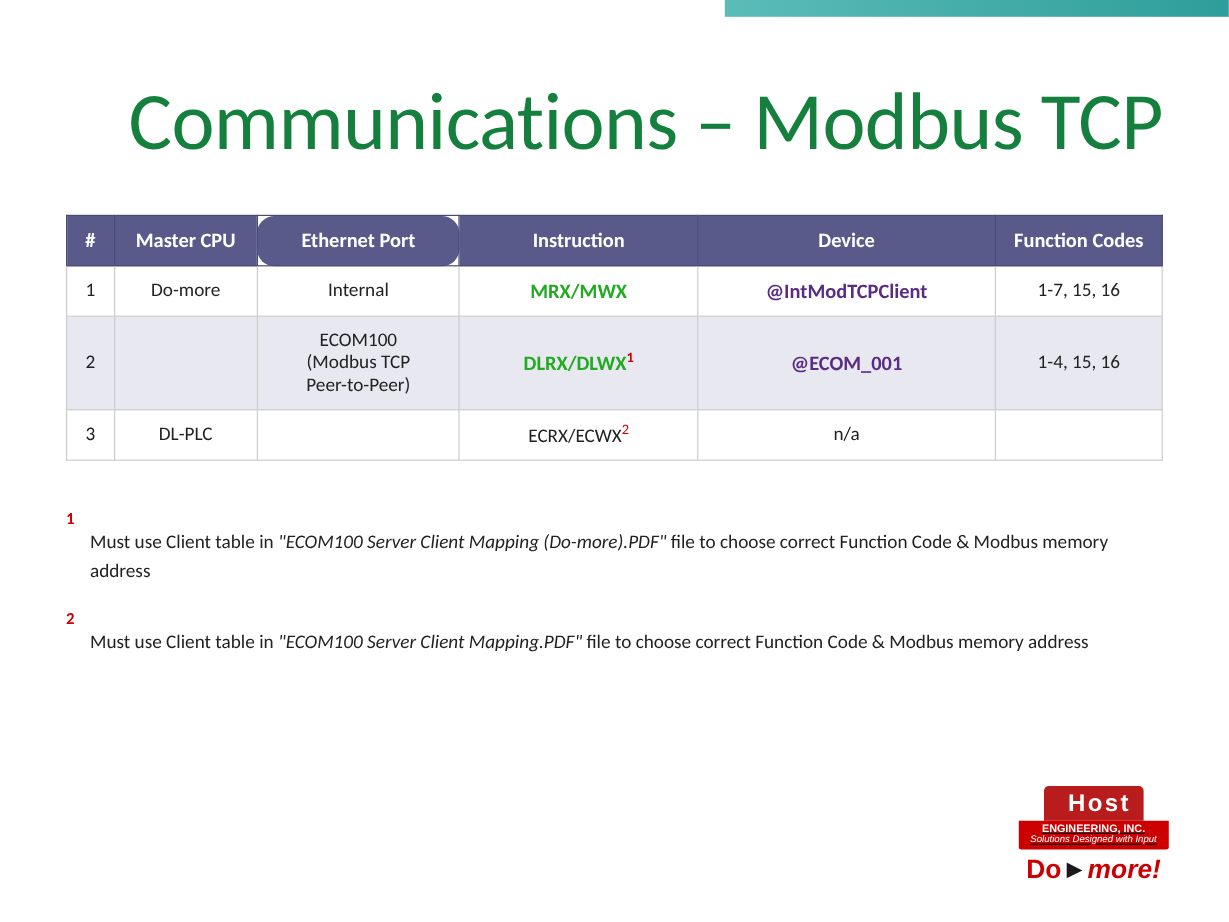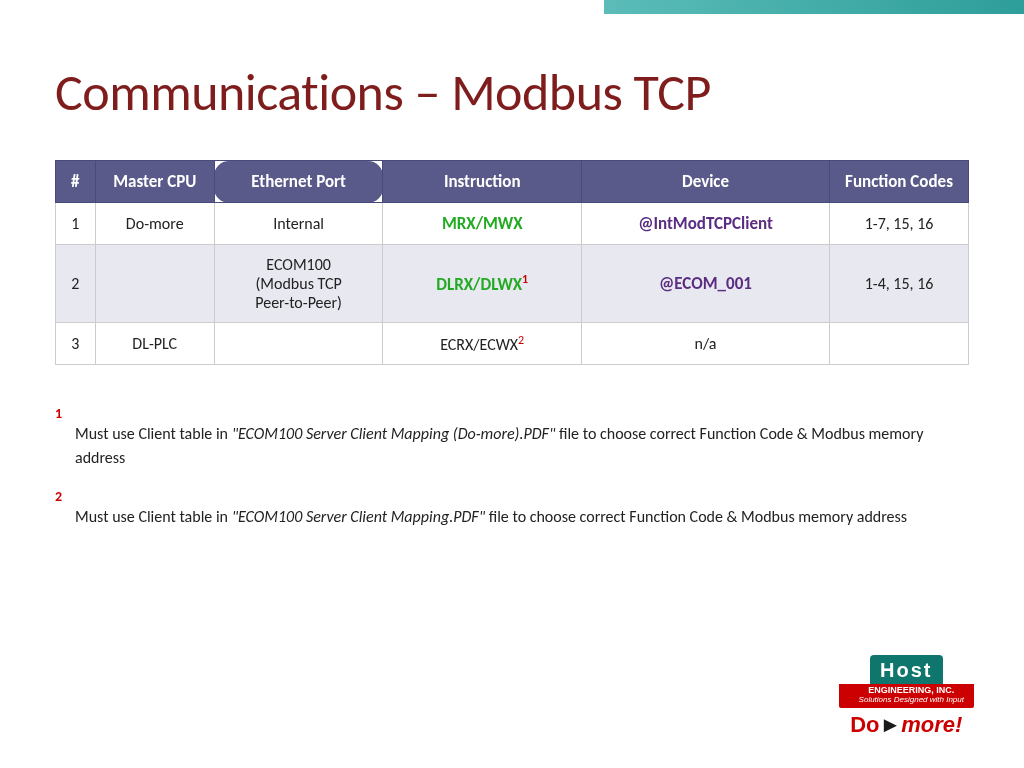--- a/index.html
+++ b/index.html
@@ -23,25 +23,26 @@
       background: linear-gradient(to right, #5bbcb8, #2e9e9a);
     }
 
     .page-container {
       padding: 60px 55px 30px 55px;
       height: 100%;
       position: relative;
     }
 
     .page-title {
-      font-size: 52px;
+      font-size: 68px;
       font-weight: 300;
-      color: #7f1d1d;
+      color: #15803d;
       margin-bottom: 36px;
       letter-spacing: -0.5px;
+      text-align: right;
     }
 
     
     .data-table {
       width: 100%;
       border-collapse: collapse;
       margin-bottom: 40px;
     }
 
     .data-table th {
@@ -219,24 +220,24 @@
     <div class="footnote-item">
       <span class="footnote-number">2</span>
       <span class="footnote-text">
         Must use Client table in <em>"ECOM100 Server Client Mapping.PDF"</em> file to choose correct Function Code &amp; Modbus memory address
       </span>
     </div>
 
   </div>
 
   <div class="logo-area">
-    <div style="background:#0f766e; padding: 4px 10px 2px 10px; border-radius: 4px 4px 0 0;">
+    <div style="background:#b91c1c; padding: 4px 10px 2px 20px; border-radius: 4px 4px 0 0;">
       <span style="color:white; font-size:20px; font-weight:900; font-family:Arial,sans-serif; letter-spacing:2px;">Host</span>
     </div>
-    <div style="background:#cc0000; padding:1px 10px 4px 20px; text-align:center; border-radius: 0 0 2px 2px;">
+    <div style="background:#cc0000; padding:1px 10px 4px 10px; text-align:center; border-radius: 0 0 2px 2px; text-decoration: underline;">
       <div style="color:white; font-size:9px; font-family:Arial,sans-serif; font-weight:bold;">ENGINEERING, INC.</div>
       <div style="color:white; font-size:8px; font-family:Arial,sans-serif; font-style:italic;">Solutions Designed with Input</div>
     </div>
     <div style="font-size:22px; font-weight:bold; margin-top:4px; font-family:Arial,sans-serif;">
       <span style="color:#cc0000; ">Do</span><span style="color:#1a1a1a; font-weight:bold;">►</span><span style="color:#cc0000; font-style:italic;">more!</span>
     </div>
   </div>
 
 </div>
 

